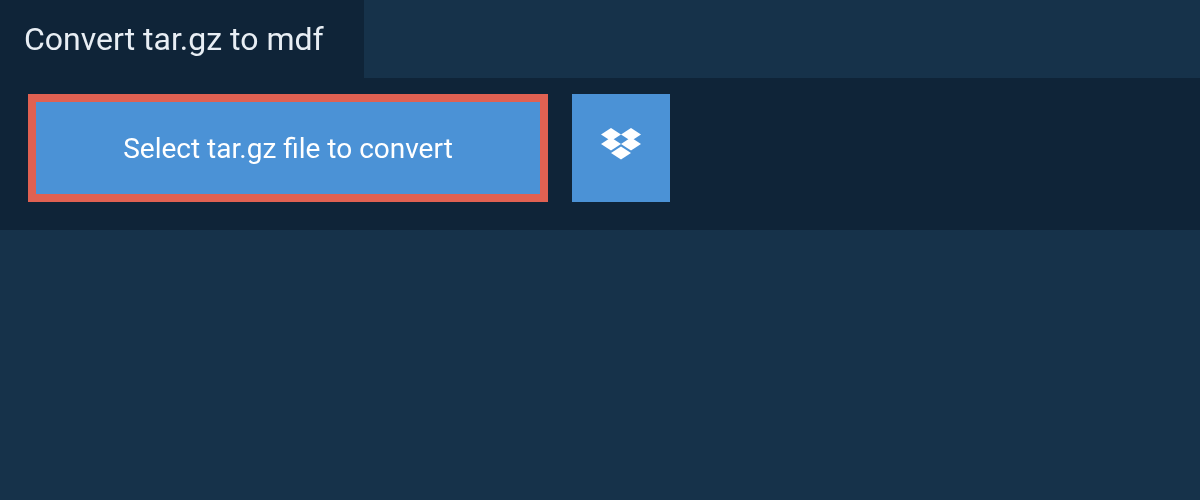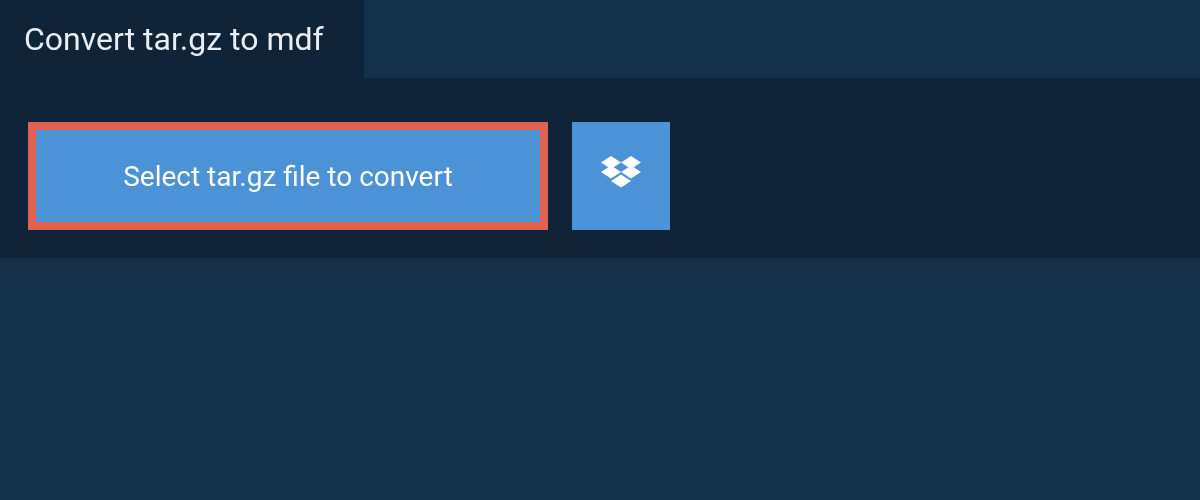--- a/index.html
+++ b/index.html
@@ -21,21 +21,21 @@
       margin: 0;
     }
     .header-title {
       color: #e8eef4;
       font-size: 32px;
       font-weight: 400;
     }
     .panel {
       background-color: #0f2438;
       width: 100%;
-      padding: 44px 28px 28px 28px;
+      padding: 16px 28px 28px 28px;
       display: flex;
       align-items: center;
       gap: 24px;
     }
     .select-file-button {
       background-color: #4b92d6;
       border: 8px solid #e06152;
       color: #ffffff;
       font-size: 28px;
       font-weight: 400;

